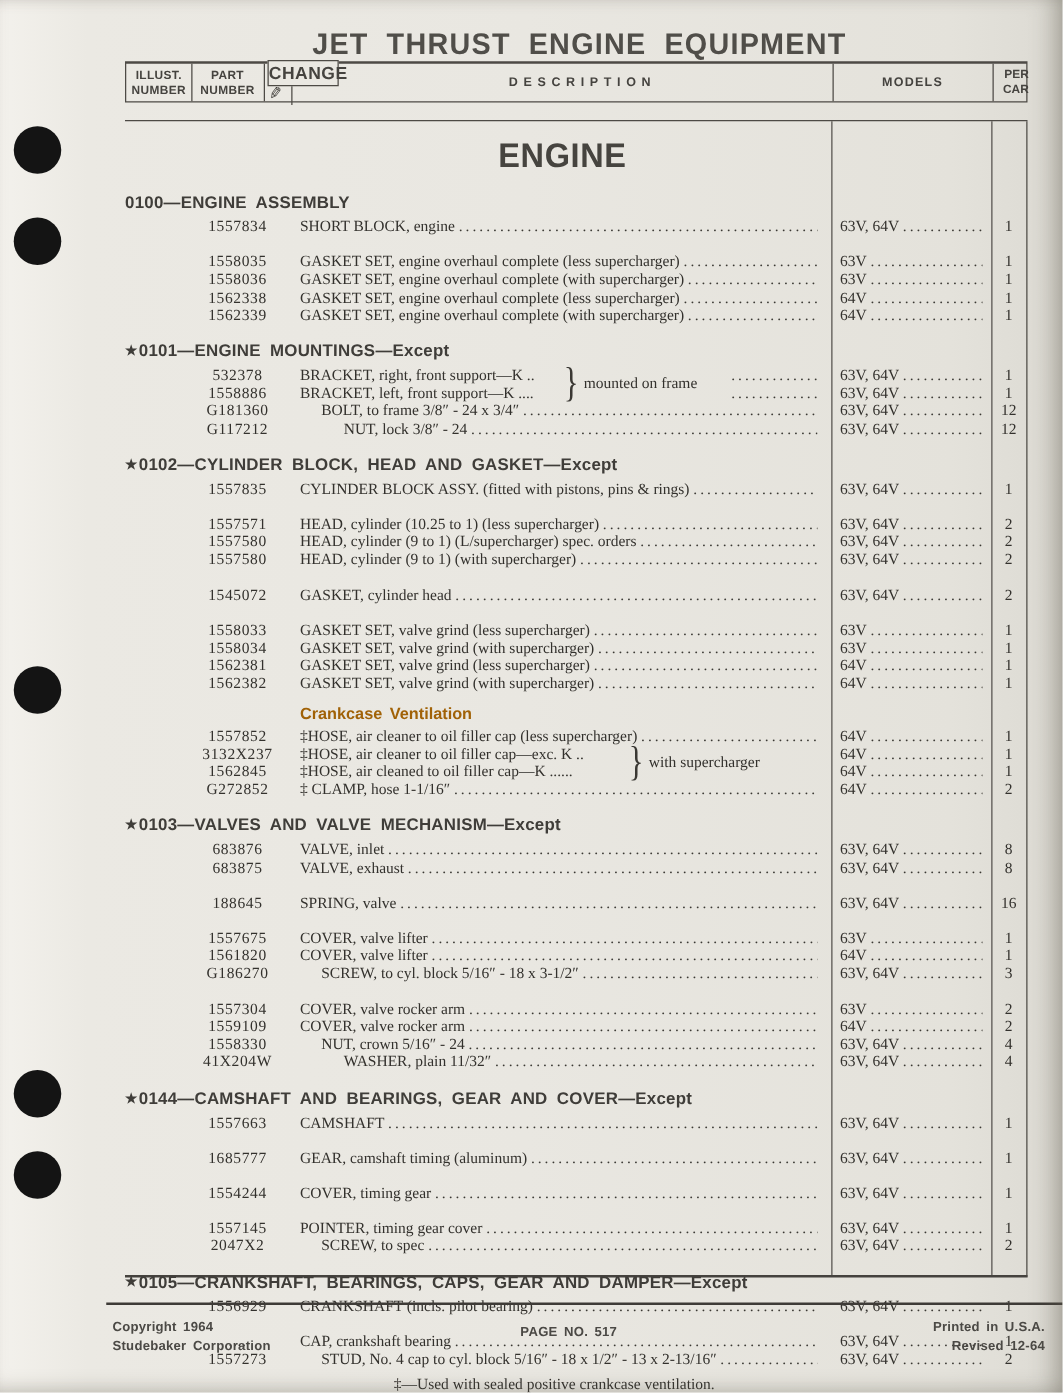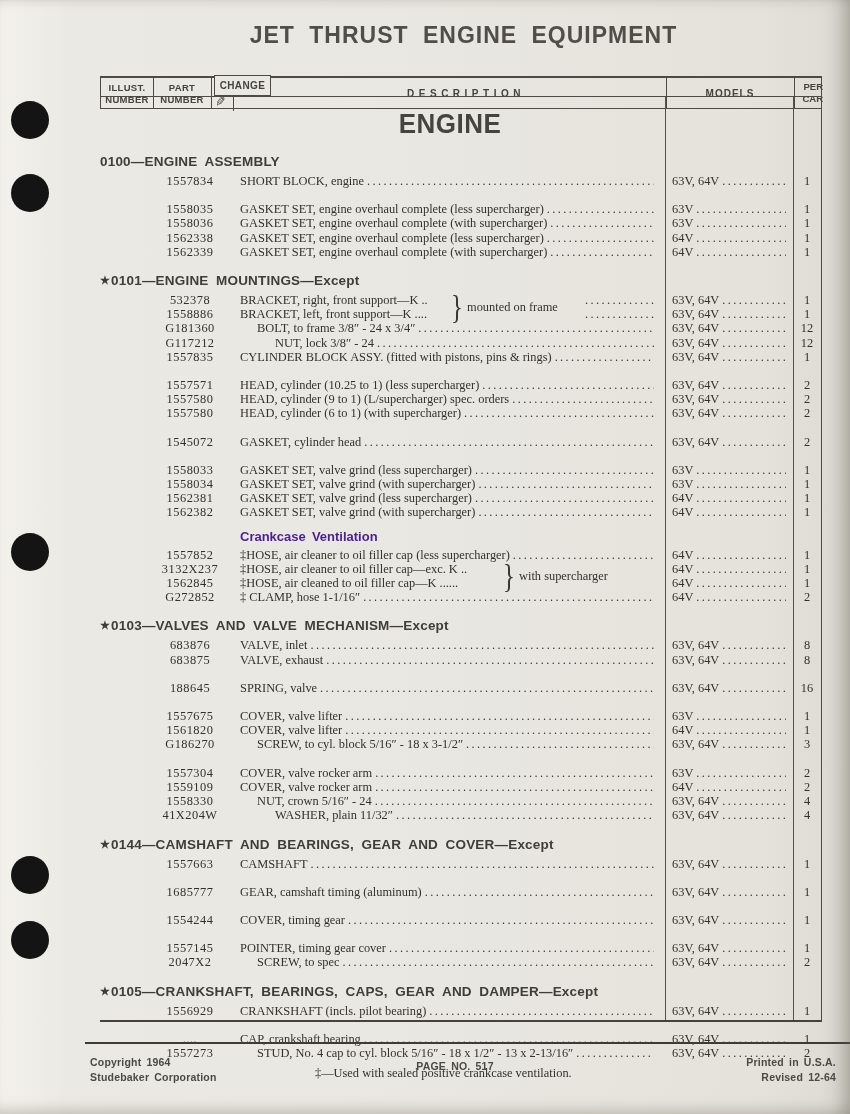--- a/index.html
+++ b/index.html
@@ -8,29 +8,29 @@
     background:linear-gradient(90deg,#f3f1ec 0px,#ebe9e3 70px,#e9e7e1 420px,#e4e2db 760px,#dcdad3 850px);
     font-family:"Liberation Serif",serif;color:#33312d;
   }
   .vignette{position:absolute;inset:0;pointer-events:none;
     box-shadow:inset -16px 0 20px -10px rgba(96,90,78,.45), inset 0 -12px 16px -10px rgba(96,90,78,.28), inset 0 6px 10px -8px rgba(96,90,78,.20);}
   .hole{position:absolute;left:11px;width:38px;height:38px;border-radius:50%;background:#141414}
   .page-title{position:absolute;top:22px;left:105px;width:717px;margin:0;text-align:center;
     font-family:"Liberation Sans",sans-serif;font-weight:bold;font-size:23px;letter-spacing:1px;word-spacing:7px;
     color:#504e49;transform:scaleY(1.04)}
   
-  .header-band{position:absolute;left:100px;top:76px;width:722px;height:33px;box-sizing:border-box;
+  .header-band{position:absolute;left:100px;top:49px;width:722px;height:33px;box-sizing:border-box;
     border-top:2px solid #4d4a45;border-bottom:1px solid #4d4a45;border-left:1px solid #4d4a45;border-right:1px solid #4d4a45}
   .rule2{position:absolute;left:100px;top:96px;width:722px;height:1px;background:#4d4a45}
   .hv{position:absolute;top:0;bottom:0;width:1px;background:#4d4a45}
   .hcell{position:absolute;top:4px;text-align:center;font-family:"Liberation Sans",sans-serif;font-weight:bold;
     font-size:9.5px;line-height:1.3;color:#45433f;letter-spacing:.3px}
   .change-tab{position:absolute;left:113px;top:-3px;width:57px;height:21px;box-sizing:border-box;
     border:1.5px solid #4d4a45;background:#eae8e2;text-align:center;
-    font-family:"Liberation Sans",sans-serif;font-weight:bold;font-size:10px;line-height:19px;color:#45433f;letter-spacing:.4px}
+    font-family:"Liberation Sans",sans-serif;font-weight:bold;font-size:14px;line-height:19px;color:#45433f;letter-spacing:.4px}
   .change-step{position:absolute;left:132px;top:18px;height:15px;width:1px;background:#4d4a45}
   .pencil{position:absolute;left:114px;top:16px;font-size:13px;color:#3c3a36;transform:scaleX(-1) rotate(8deg)}
   .desc-label{position:absolute;left:200px;top:10px;width:330px;text-align:center;
     font-family:"Liberation Sans",sans-serif;font-weight:bold;font-size:10px;letter-spacing:4.5px;color:#45433f}
   .models-label{position:absolute;left:565px;top:10px;width:128px;text-align:center;
     font-family:"Liberation Sans",sans-serif;font-weight:bold;font-size:10px;letter-spacing:1px;color:#45433f}
   .per-label{position:absolute;left:693px;top:3px;width:29px;text-align:right;
     font-family:"Liberation Sans",sans-serif;font-weight:bold;font-size:9.5px;line-height:1.25;color:#45433f}
   
   .catalog{position:absolute;left:100px;top:97px;width:722px;height:925px;box-sizing:border-box;
@@ -53,21 +53,21 @@
   .leader{flex:1;min-width:0;overflow:hidden;white-space:nowrap;letter-spacing:2.4px;margin:0 3px;color:#3a3833}
   .spacer{flex:1}
   .reserve{flex:none;display:inline-block}
   .models-cell{flex:none;width:128px;box-sizing:border-box;display:flex;align-items:baseline;padding-left:7px;padding-right:4px}
   .mtext{flex-shrink:0}
   .per-cell{flex:none;width:28px;text-align:center}
   .brace-group{position:relative}
   .brace{position:absolute;top:50%;transform:translateY(-50%) scaleY(1.15) scaleX(.85);font-size:29px;color:#3a3833;font-family:"Liberation Serif",serif}
   .brace-label{position:absolute;top:50%;transform:translateY(-50%);font-size:12.4px;white-space:nowrap}
   .subheading{margin:9px 0 4px 140px;font-family:"Liberation Sans",sans-serif;font-weight:bold;font-size:13px;
-    color:#4c1d95;word-spacing:2.5px}
+    color:#a16207;word-spacing:2.5px}
   .footnote{margin:6px 0 0 215px;font-size:12.4px}
   
   .footer-rule{position:absolute;left:85px;width:765px;top:1042px;height:2px;background:#3e3b37}
   .foot{position:absolute;font-family:"Liberation Sans",sans-serif;font-weight:bold;font-size:10.5px;line-height:1.45;
     color:#4b4945;letter-spacing:.2px;word-spacing:2px}
   .foot-left{left:90px;top:1055px}
   .foot-center{left:105px;top:1059px;width:700px;text-align:center}
   .foot-right{right:14px;top:1055px;text-align:right}
 </style>
 </head>
@@ -229,20 +229,21 @@
               <span class="leader">................................................................................................................................................................</span>
             </div>
             <div class="models-cell">
               <span class="mtext">63V, 64V</span>
               <span class="leader">................................................................................................................................................................</span>
             </div>
             <div class="per-cell">12</div>
           </div>
         </section>
         <section class="section">
+          <h3 class="sec-heading"><span class="star">★</span><span class="sec-title">0102—CYLINDER BLOCK, HEAD AND GASKET—Except</span></h3>
           <div class="row">
             <span class="part">1557835</span>
             <div class="desc-wrap">
               <span class="desc indent0">CYLINDER BLOCK ASSY. (fitted with pistons, pins &amp; rings)</span>
               <span class="leader">................................................................................................................................................................</span>
             </div>
             <div class="models-cell">
               <span class="mtext">63V, 64V</span>
               <span class="leader">................................................................................................................................................................</span>
             </div>
@@ -268,21 +269,21 @@
             </div>
             <div class="models-cell">
               <span class="mtext">63V, 64V</span>
               <span class="leader">................................................................................................................................................................</span>
             </div>
             <div class="per-cell">2</div>
           </div>
           <div class="row">
             <span class="part">1557580</span>
             <div class="desc-wrap">
-              <span class="desc indent0">HEAD, cylinder (6 to 1) (with supercharger)</span>
+              <span class="desc indent0">HEAD, cylinder (9 to 1) (with supercharger)</span>
               <span class="leader">................................................................................................................................................................</span>
             </div>
             <div class="models-cell">
               <span class="mtext">63V, 64V</span>
               <span class="leader">................................................................................................................................................................</span>
             </div>
             <div class="per-cell">2</div>
           </div>
           <div class="row gap">
             <span class="part">1545072</span>

